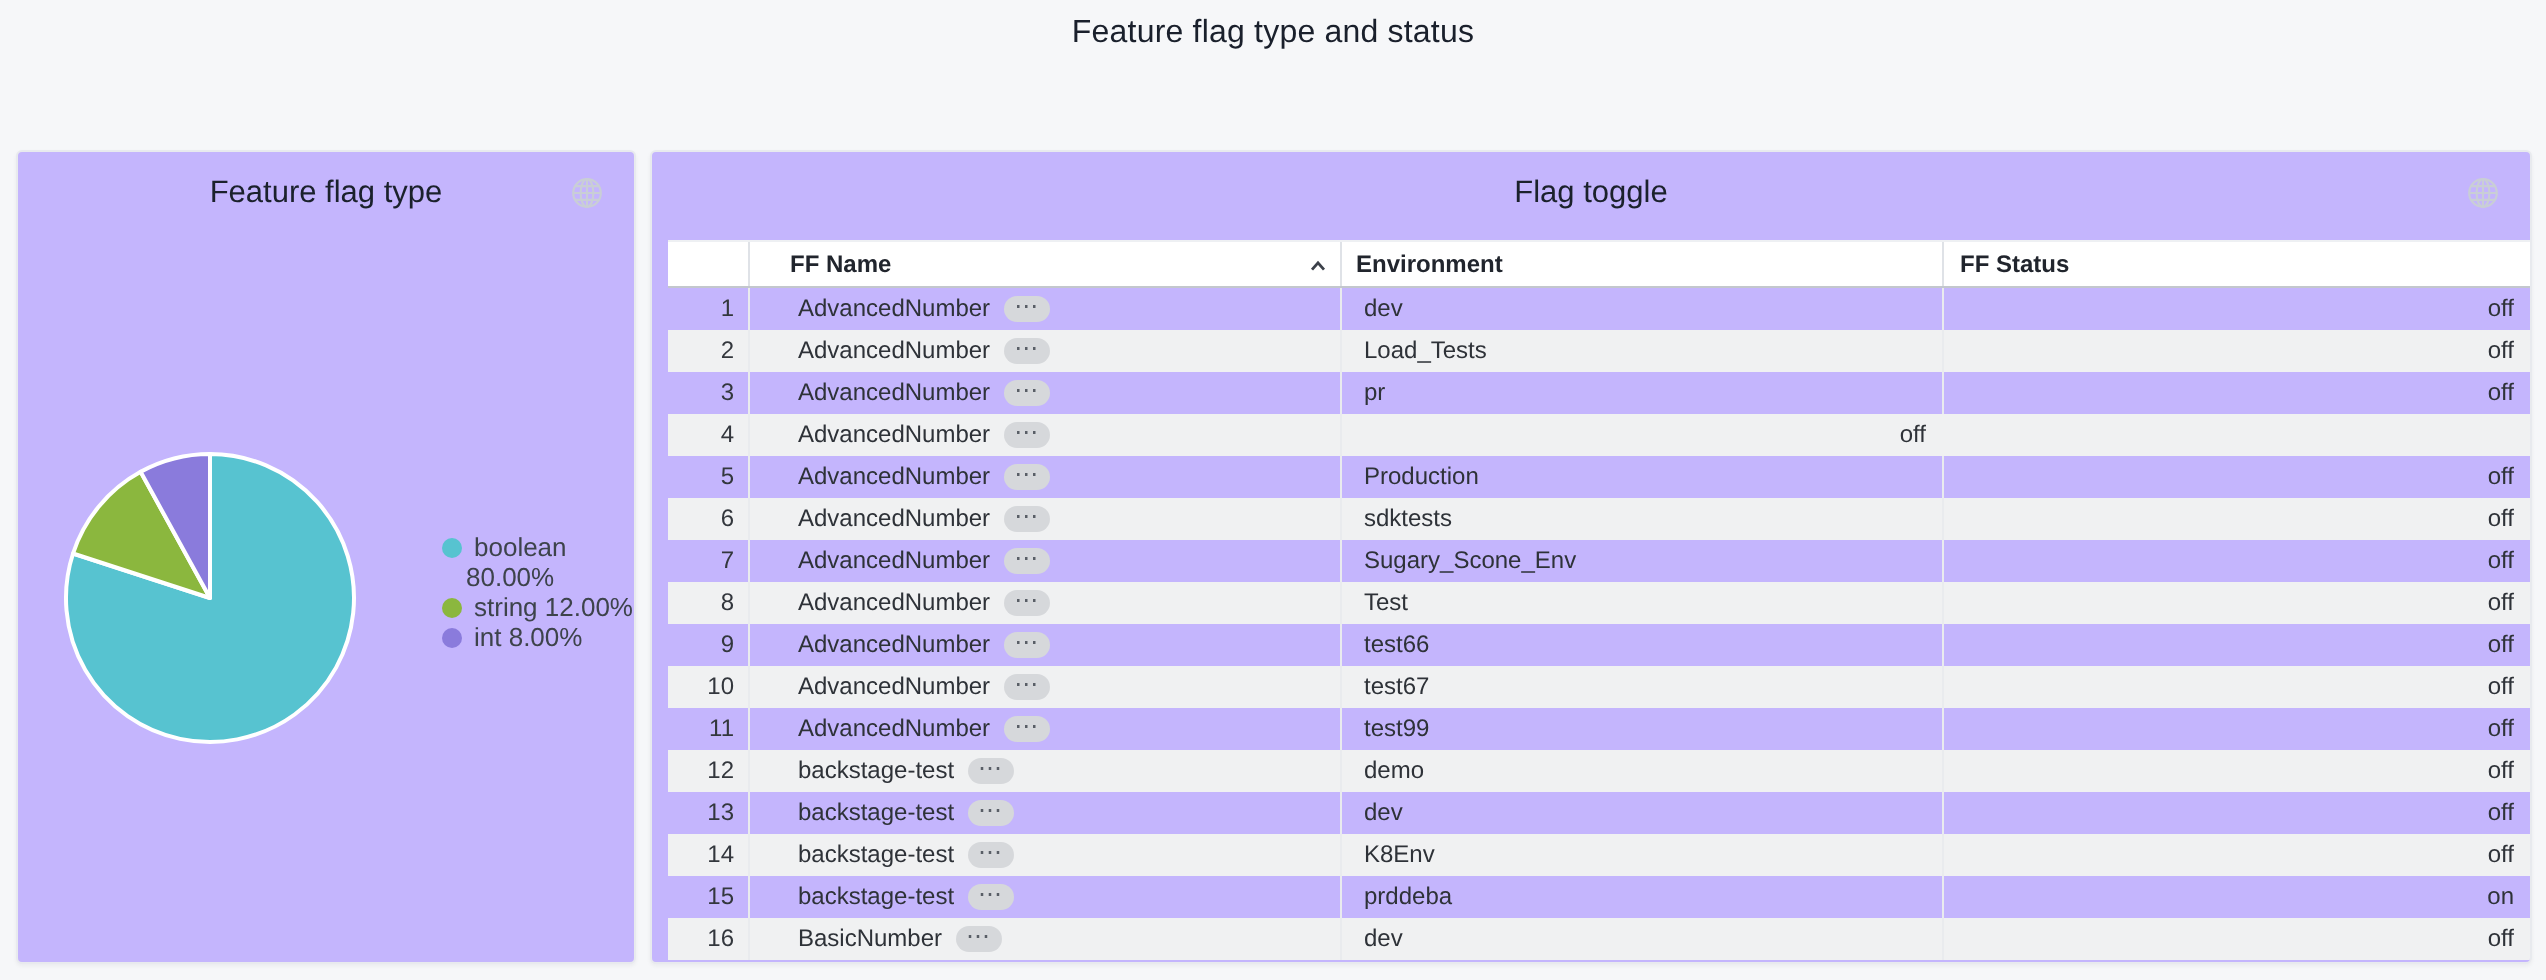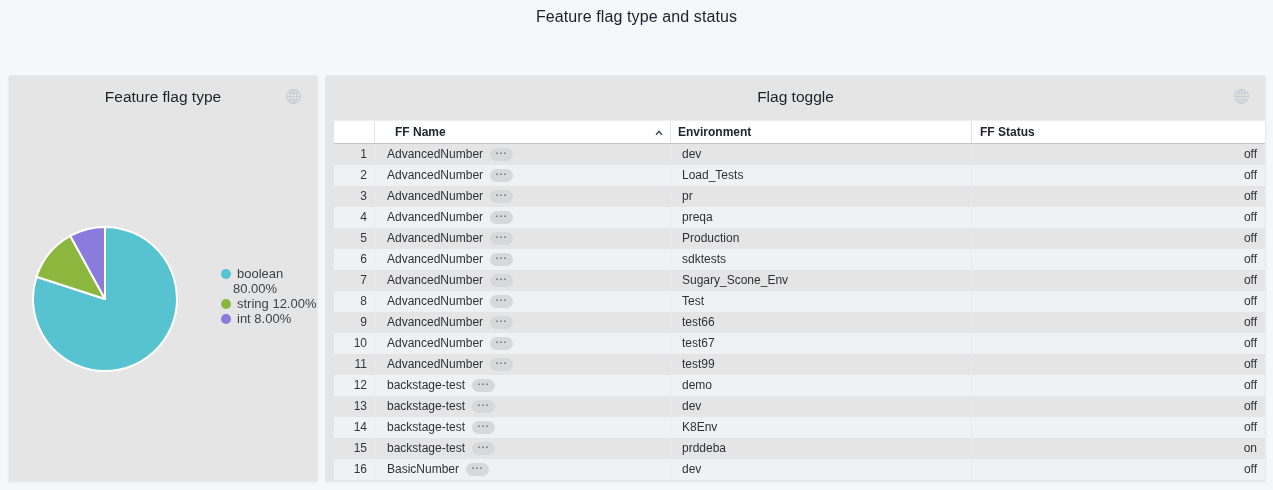--- a/index.html
+++ b/index.html
@@ -7,21 +7,21 @@
     width:1273px;height:490px;position:relative;overflow:hidden;
     background:#f6f7f9;
     font-family:"Liberation Sans", sans-serif;
     -webkit-font-smoothing:antialiased;
   }
   .page-title{
     position:absolute;top:8px;left:0;width:100%;text-align:center;
     font-size:16px;font-weight:500;color:#1a202c;letter-spacing:.1px;
   }
   .panel{
-    position:absolute;top:75px;background:#e5e5e5;
+    position:absolute;top:75px;background:#c4b5fd;
     border:1px solid #e8eaee;border-radius:3px;box-sizing:border-box;
     box-shadow:0 1px 2px rgba(24,28,35,.05);overflow:hidden;
   }
   .panel-pie{left:8px;width:310px;height:407px;}
   .panel-table{left:325px;width:941px;height:407px;}
   .panel-header{position:relative;height:34px;}
   .panel-title{
     display:block;padding-top:12px;text-align:center;
     font-size:15.5px;font-weight:500;color:#1b212c;
   }
@@ -54,21 +54,21 @@
   .th-env{padding-left:7px;}
   .th-status{padding-left:8px;}
   .tbody{position:absolute;top:68px;left:8px;right:0;bottom:0;}
   .trow{
     display:grid;grid-template-columns:40px 296px 301px 1fr;
     height:21px;line-height:21px;font-size:12px;color:#2e3238;
   }
   .trow.stripe{background:#f0f1f2;}
   .td{overflow:hidden;white-space:nowrap;box-sizing:border-box;}
   .td-num{text-align:right;padding-right:7px;color:#33373d;}
-  .td-name{padding-left:12px;border-left:1px solid #e9ebee;}
+  .td-name{padding-left:24px;border-left:1px solid #e9ebee;}
   .td-env{padding-left:11px;border-left:1px solid #e9ebee;}
   .td-status{text-align:right;padding-right:8px;border-left:1px solid #e9ebee;}
   .cell-badge{
     display:inline-block;margin-left:7px;background:#d6d8db;color:#595e66;
     border-radius:7px;height:13px;line-height:11px;padding:0 5px;
     font-size:12px;letter-spacing:1px;vertical-align:1px;cursor:pointer;
   }
   .sort-caret{display:inline-block;width:10px;height:10px;}
 </style>
 </head>
@@ -157,21 +157,20 @@
       </div>
       <div class="trow">
         <div class="td td-num">3</div>
         <div class="td td-name"><span>AdvancedNumber</span><span class="cell-badge">⋯</span></div>
         <div class="td td-env">pr</div>
         <div class="td td-status">off</div>
       </div>
       <div class="trow stripe">
         <div class="td td-num">4</div>
         <div class="td td-name"><span>AdvancedNumber</span><span class="cell-badge">⋯</span></div>
-        <div class="td td-env">preqa</div>
         <div class="td td-status">off</div>
       </div>
       <div class="trow">
         <div class="td td-num">5</div>
         <div class="td td-name"><span>AdvancedNumber</span><span class="cell-badge">⋯</span></div>
         <div class="td td-env">Production</div>
         <div class="td td-status">off</div>
       </div>
       <div class="trow stripe">
         <div class="td td-num">6</div>

